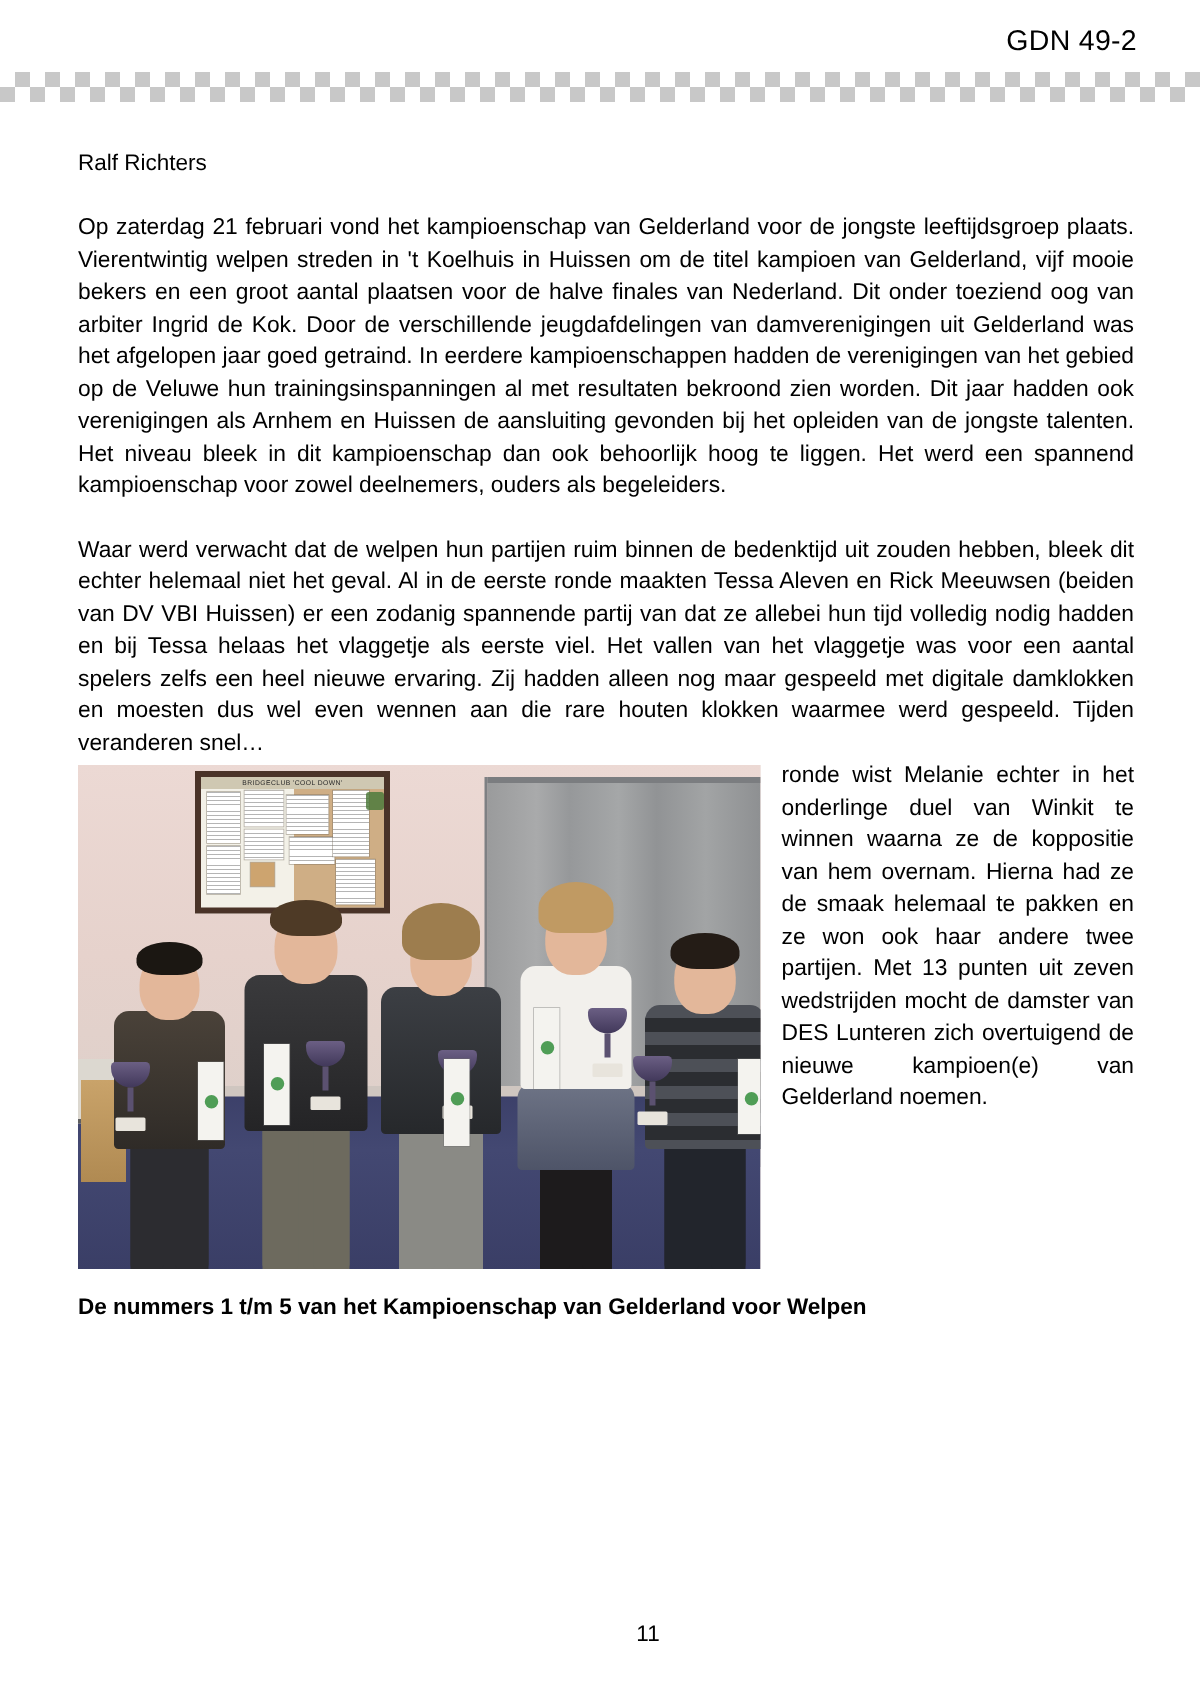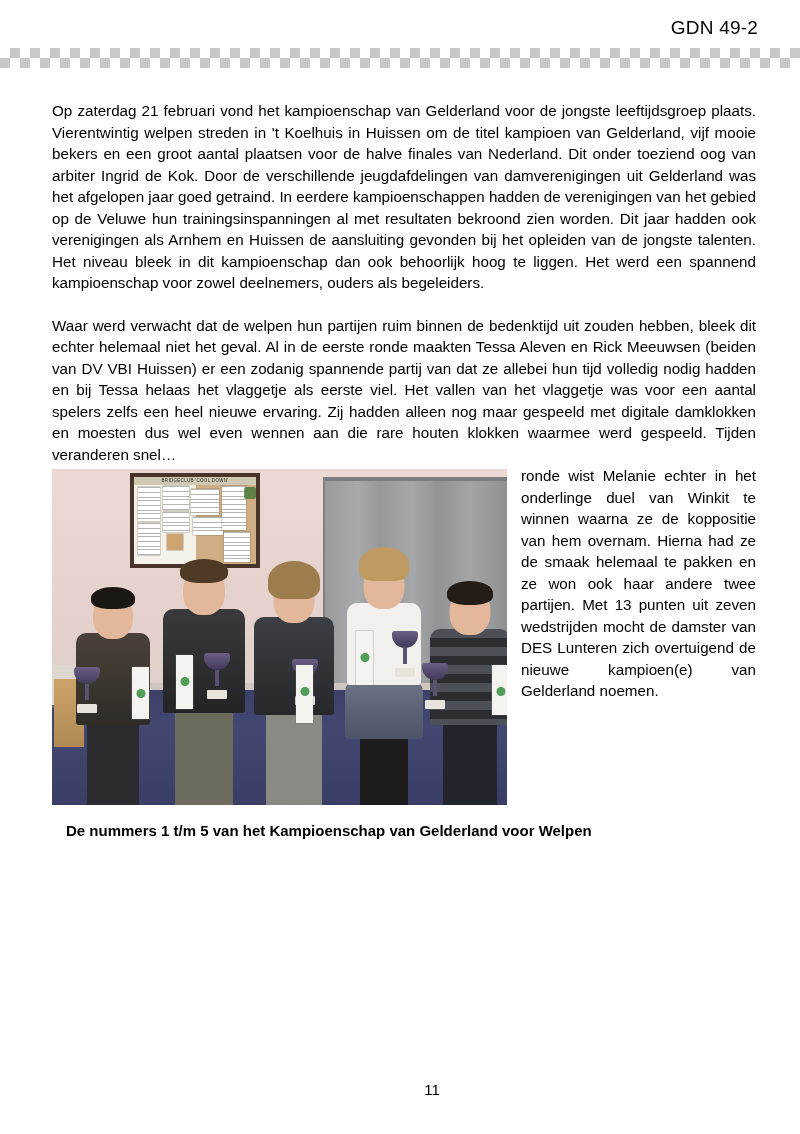--- a/index.html
+++ b/index.html
@@ -87,21 +87,21 @@
     font-size: 15.2px;
     line-height: 21.5px;
     text-align: justify;
     margin: 0;
   }
   .caption {
     clear: both;
     font-size: 15px;
     font-weight: bold;
     padding-top: 11px;
-    margin: 14px;
+    margin: 0;
   }
 
   
   .ph-wall {
     position: absolute; left: 0; top: 0;
     width: 455px; height: 230px;
     background: linear-gradient(180deg,#ecd9d4 0%, #e6d2cc 55%, #ded0ca 100%);
   }
   .ph-lockers {
     position: absolute; right: 0; top: 8px;
@@ -228,20 +228,21 @@
 <body>
 
 <div class="page-header">
   <div class="header-label">GDN 49-2</div>
   <div class="checker-bar"></div>
 </div>
 
 <div class="content">
 
 
+  <div class="article-byline">Ralf Richters</div>
 
   <p class="body-par">Op zaterdag 21 februari vond het kampioenschap van Gelderland voor de jongste leeftijdsgroep plaats. Vierentwintig welpen streden in 't Koelhuis in Huissen om de titel kampioen van Gelderland, vijf mooie bekers en een groot aantal plaatsen voor de halve finales van Nederland. Dit onder toeziend oog van arbiter Ingrid de Kok. Door de verschillende jeugdafdelingen van damverenigingen uit Gelderland was het afgelopen jaar goed getraind. In eerdere kampioenschappen hadden de verenigingen van het gebied op de Veluwe hun trainingsinspanningen al met resultaten bekroond zien worden. Dit jaar hadden ook verenigingen als Arnhem en Huissen de aansluiting gevonden bij het opleiden van de jongste talenten. Het niveau bleek in dit kampioenschap dan ook behoorlijk hoog te liggen. Het werd een spannend kampioenschap voor zowel deelnemers, ouders als begeleiders.</p>
 
   <p class="body-par">Waar werd verwacht dat de welpen hun partijen ruim binnen de bedenktijd uit zouden hebben, bleek dit echter helemaal niet het geval. Al in de eerste ronde maakten Tessa Aleven en Rick Meeuwsen (beiden van DV VBI Huissen) er een zodanig spannende partij van dat ze allebei hun tijd volledig nodig hadden en bij Tessa helaas het vlaggetje als eerste viel. Het vallen van het vlaggetje was voor een aantal spelers zelfs een heel nieuwe ervaring. Zij hadden alleen nog maar gespeeld met digitale damklokken en moesten dus wel even wennen aan die rare houten klokken waarmee werd gespeeld. Tijden veranderen snel…</p>
 
 
   <div class="photo-block">
 
     <div class="photo" title="Vijf kinderen met bekers en oorkondes voor een prikbord en grijze lockerkast">
 

